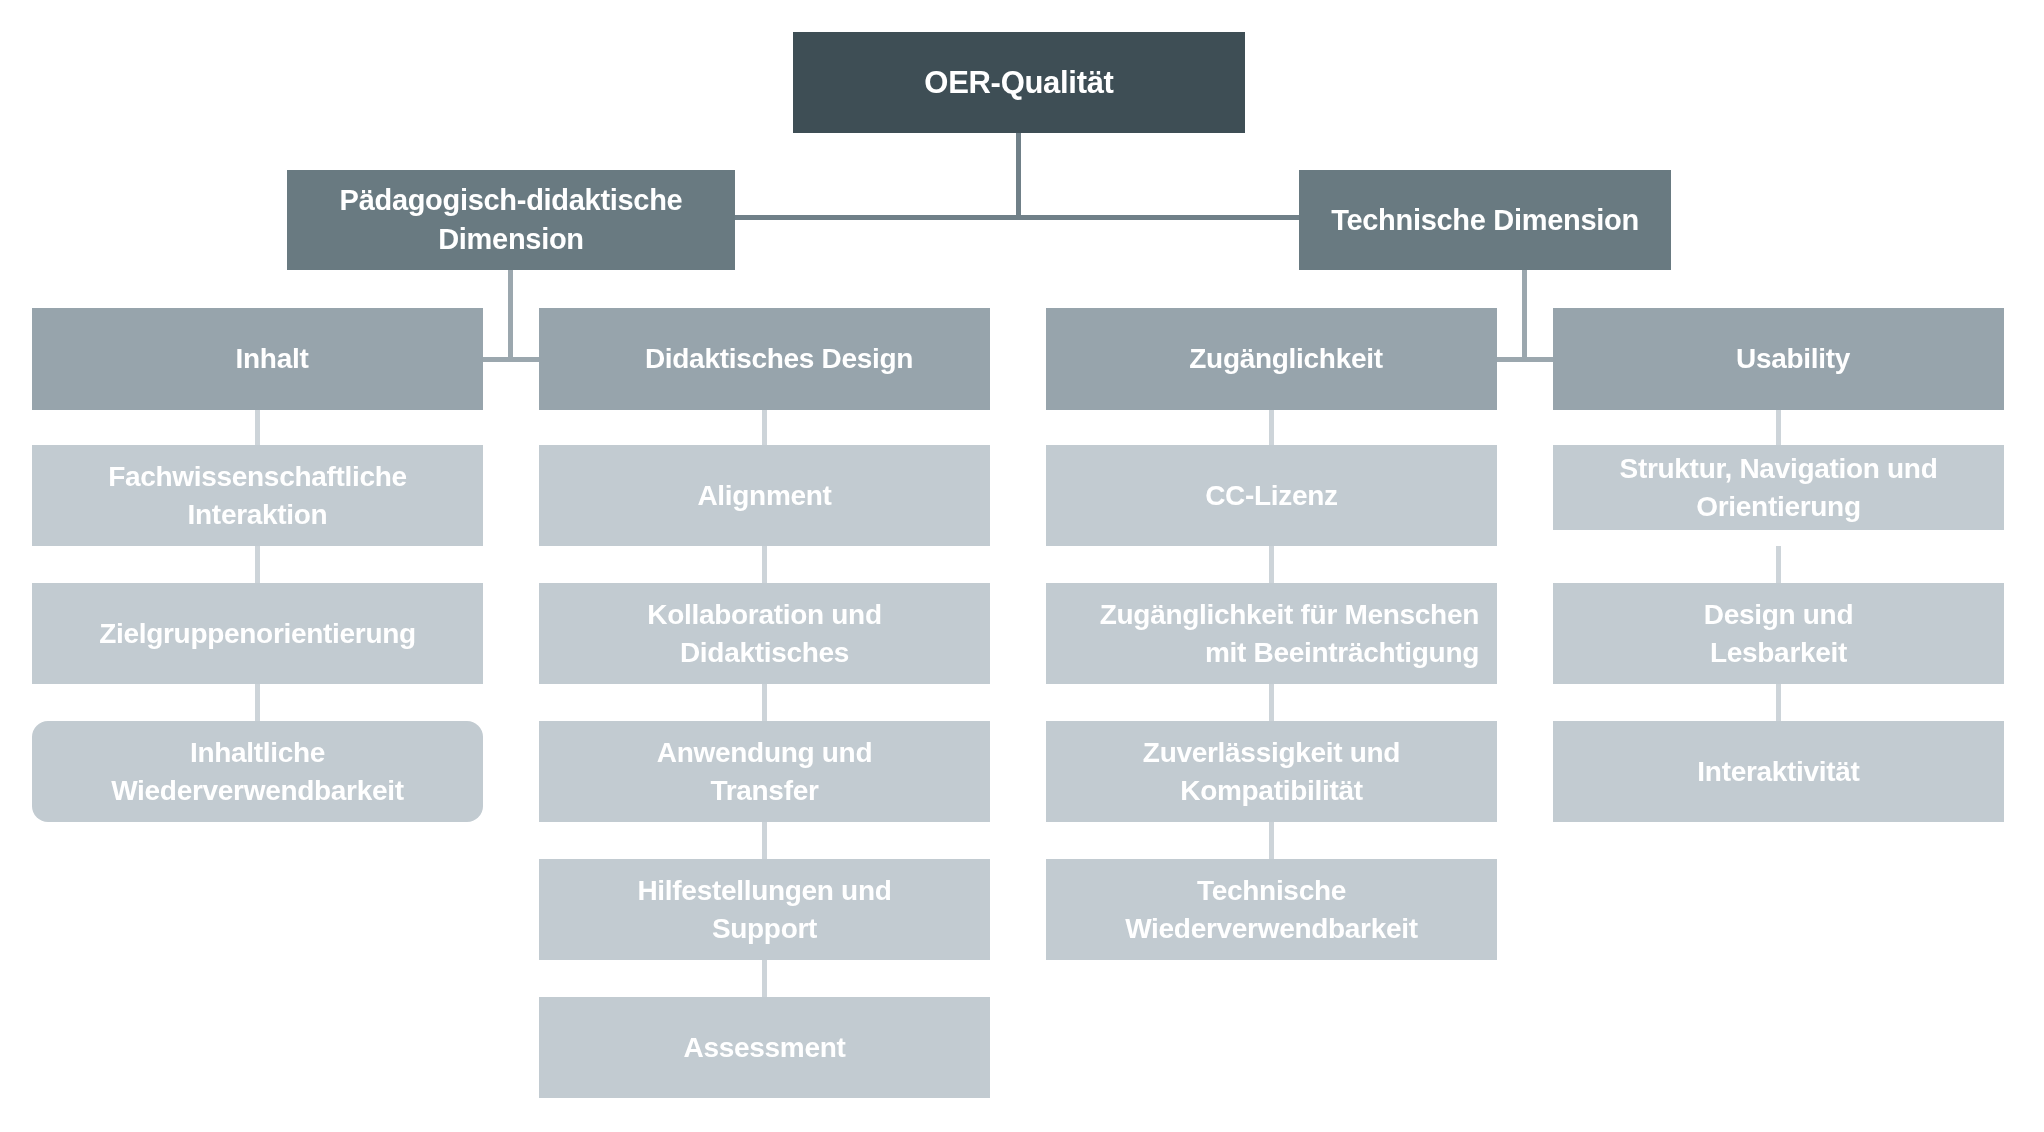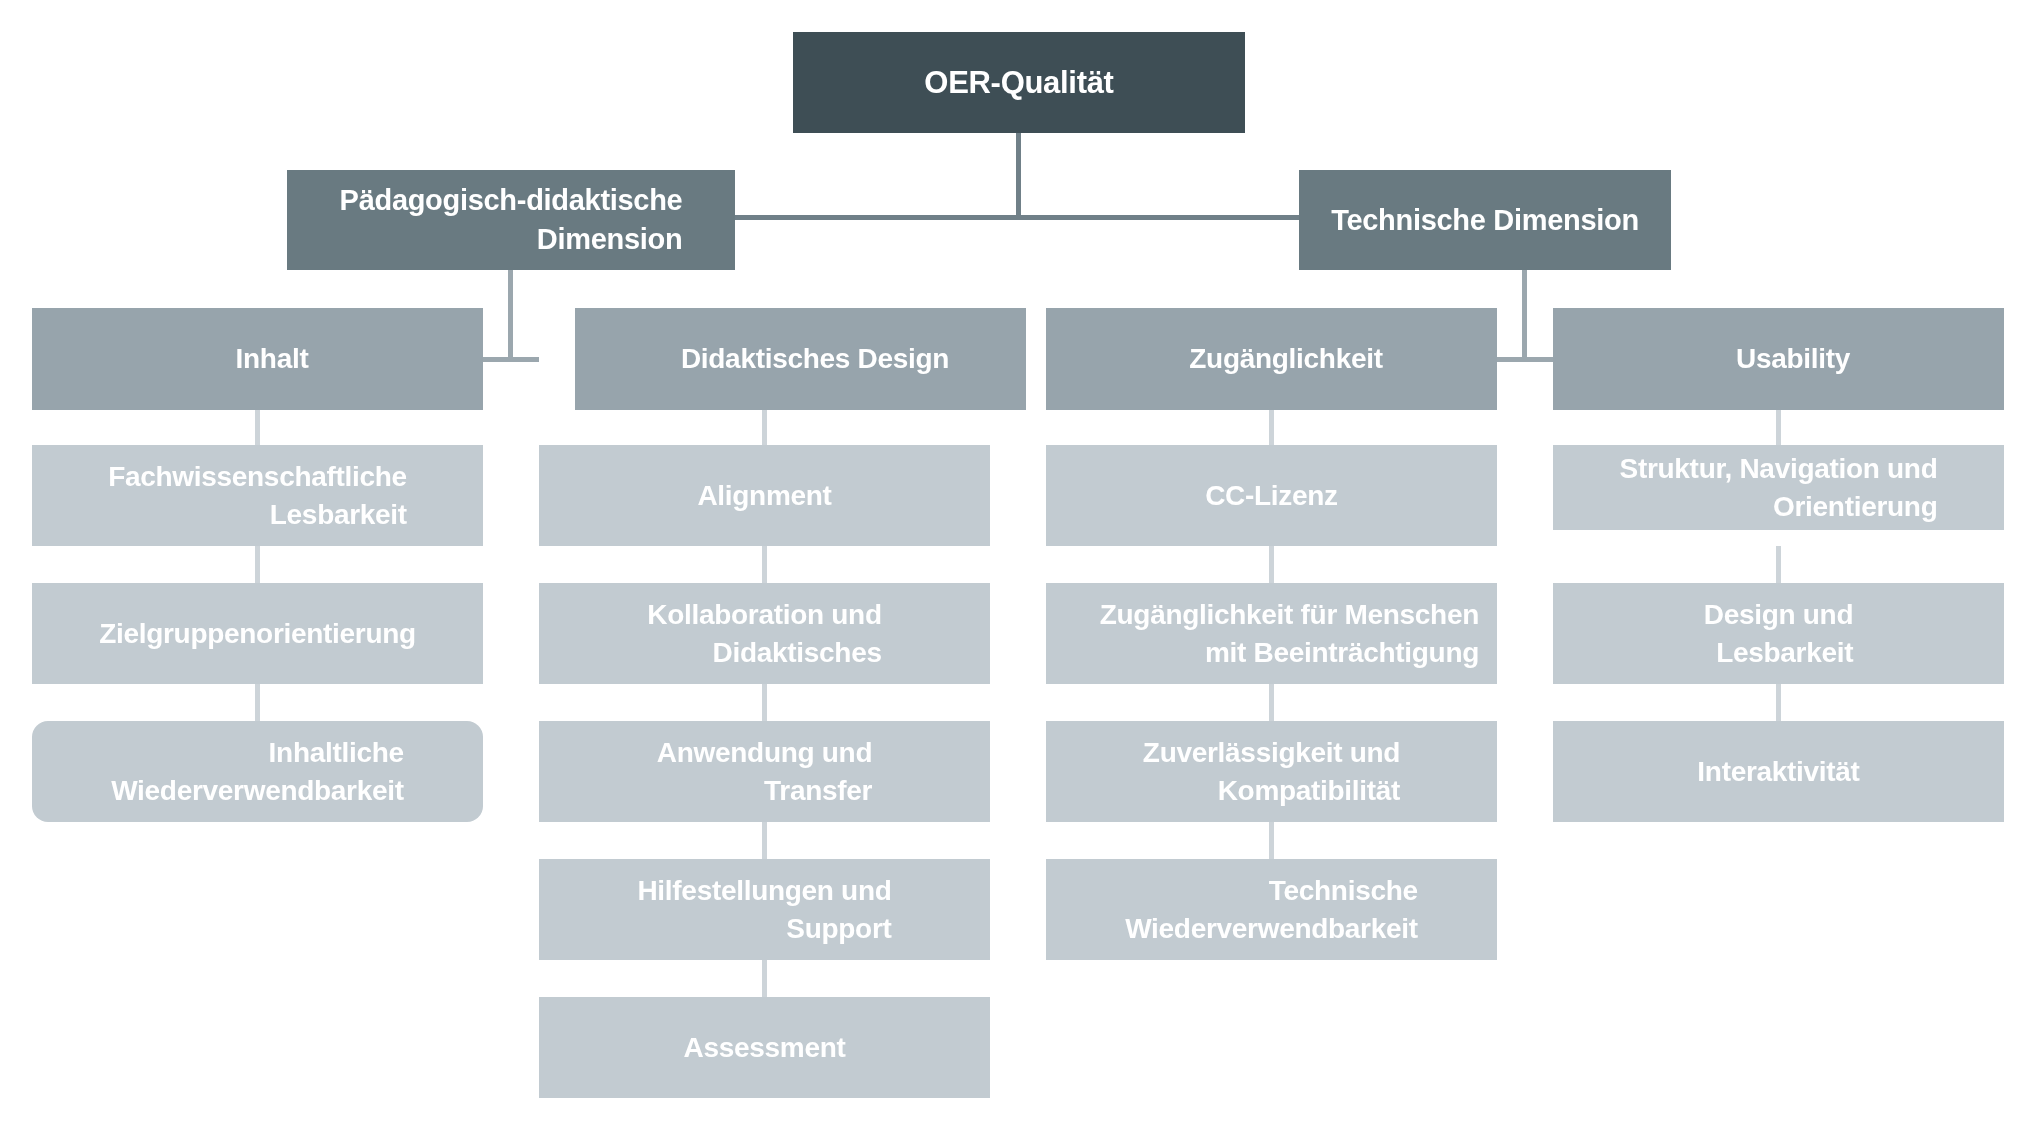--- a/index.html
+++ b/index.html
@@ -17,21 +17,21 @@
     width:2044px;height:1132px;
     font-family:"Liberation Sans",sans-serif;
     overflow:hidden;
   }
   .canvas{
     position:relative;width:2044px;height:1132px;background:#ffffff;
   }
   .box{
     position:absolute;
     display:flex;align-items:center;justify-content:center;
-    text-align:right;
+    text-align:center;
     white-space:pre-line;
     color:var(--text);
     font-weight:bold;
     line-height:1.33;
     letter-spacing:-0.3px;
     box-sizing:border-box;
   }
   .root{background:var(--root-bg);font-size:31px;}
   .dim{background:var(--dim-bg);font-size:29px;}
   .header{background:var(--header-bg);font-size:28px;padding-left:29px;}
@@ -55,27 +55,27 @@
   <div class="box dim" style="left:287px;top:170px;width:448px;height:100px;">Pädagogisch-didaktische
 Dimension</div>
   <div class="box dim" style="left:1299px;top:170px;width:372px;height:100px;">Technische Dimension</div>
 
   <div class="line line-mid" style="left:508px;top:270px;width:5px;height:92px;"></div>
   <div class="line line-mid" style="left:483px;top:357px;width:56px;height:5px;"></div>
   <div class="line line-mid" style="left:1522px;top:270px;width:5px;height:92px;"></div>
   <div class="line line-mid" style="left:1497px;top:357px;width:56px;height:5px;"></div>
 
   <div class="box header" style="left:32px;top:308px;width:451px;height:102px;">Inhalt</div>
-  <div class="box header" style="left:539px;top:308px;width:451px;height:102px;margin-left:36px;">Didaktisches Design</div>
+  <div class="box header" style="left:539px;top:308px;width:451px;height:102px;">Didaktisches Design</div>
   <div class="box header" style="left:1046px;top:308px;width:451px;height:102px;">Zugänglichkeit</div>
   <div class="box header" style="left:1553px;top:308px;width:451px;height:102px;">Usability</div>
 
   <div class="line line-item" style="left:255px;top:410px;width:5px;height:35px;"></div>
   <div class="box item" style="left:32px;top:445px;width:451px;height:101px;">Fachwissenschaftliche
-Lesbarkeit</div>
+Interaktion</div>
   <div class="line line-item" style="left:255px;top:546px;width:5px;height:37px;"></div>
   <div class="box item" style="left:32px;top:583px;width:451px;height:101px;">Zielgruppenorientierung</div>
   <div class="line line-item" style="left:255px;top:684px;width:5px;height:37px;"></div>
   <div class="box item" style="left:32px;top:721px;width:451px;height:101px;border-radius:16px;">Inhaltliche
 Wiederverwendbarkeit</div>
 
   <div class="line line-item" style="left:762px;top:410px;width:5px;height:35px;"></div>
   <div class="box item" style="left:539px;top:445px;width:451px;height:101px;">Alignment</div>
   <div class="line line-item" style="left:762px;top:546px;width:5px;height:37px;"></div>
   <div class="box item" style="left:539px;top:583px;width:451px;height:101px;">Kollaboration und

